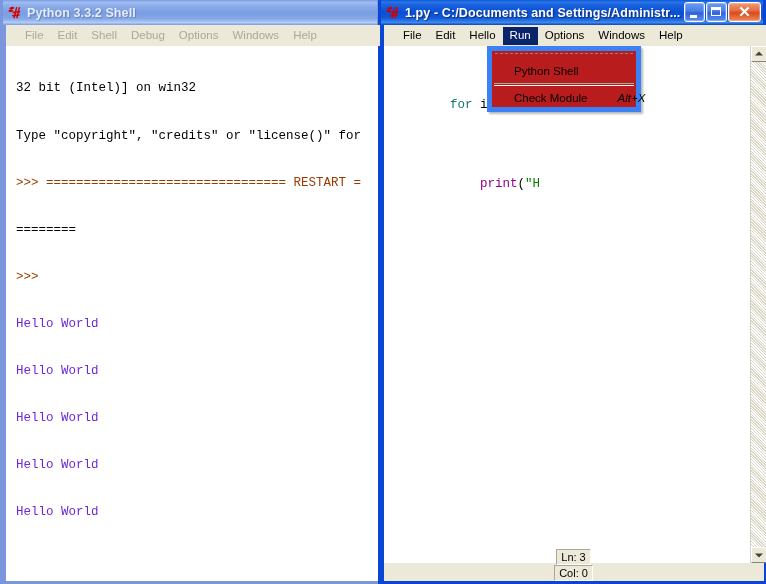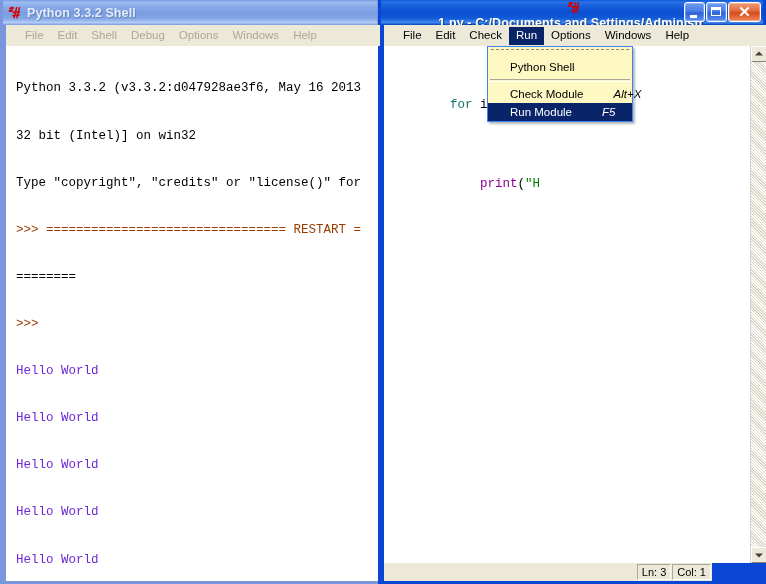--- a/index.html
+++ b/index.html
@@ -40,21 +40,20 @@
     display: flex;
     align-items: center;
     padding-left: 4px;
     box-sizing: border-box;
     overflow: hidden;
   }
   .titlebar-active {
     background: linear-gradient(to bottom,
       #0757d4 0%, #2b74e8 8%, #1c64de 18%, #0f56d8 38%,
       #0b50d2 52%, #1259d6 72%, #3d87ef 90%, #1d5fd0 96%, #0a46b8 100%);
-    flex-direction: column;
   }
   .titlebar-inactive {
     background: linear-gradient(to bottom,
       #7a9ce3 0%, #9fbcf0 10%, #8eaeea 22%, #7fa2e5 42%,
       #7b9ee3 56%, #86a8e7 75%, #b3cbf5 90%, #8fb0ea 96%, #7a96df 100%);
   }
   .title-text {
     color: #ffffff;
     font-weight: bold;
     font-size: 12.5px;
@@ -160,22 +159,22 @@
   }
   .c-blue   { color: #6d28d9; }
   .c-brown  { color: #9a3b00; }
   .c-orange { color: #0f766e; }
   .c-green  { color: #008000; }
   .c-purple { color: #900090; text-align: right; }
 
   
   .popup {
     position: absolute;
-    background: #fef9c3;
-    border: 1px solid #3b82f6;
+    background: #b91c1c;
+    border: 5px solid #3b82f6;
     box-shadow: 2px 2px 2px rgba(0,0,0,0.28);
     z-index: 50;
     padding: 0;
     font-size: 11.5px;
   }
   .tearoff {
     height: 7px;
     margin: 2px 3px 1px 3px;
     border-top: 1px dashed #8a8778;
   }
@@ -292,21 +291,20 @@
     <span class="menuitem disabled">Edit</span>
     <span class="menuitem disabled">Shell</span>
     <span class="menuitem disabled">Debug</span>
     <span class="menuitem disabled">Options</span>
     <span class="menuitem disabled">Windows</span>
     <span class="menuitem disabled">Help</span>
   </div>
 
   <div class="client" style="left:3px; top:46px; width:374px; height:535px;">
     <div class="code" style="padding:4px 0 0 10px;">
-      <div><span class="c-black">Python 3.3.2 (v3.3.2:d047928ae3f6, May 16 2013</span></div>
       <div><span>32 bit (Intel)] on win32</span></div>
       <div><span>Type "copyright", "credits" or "license()" for</span></div>
       <div><span class="c-brown">&gt;&gt;&gt; ================================ RESTART =</span></div>
       <div><span>========</span></div>
       <div><span class="c-brown">&gt;&gt;&gt; </span></div>
       <div><span class="c-blue">Hello World</span></div>
       <div><span class="c-blue">Hello World</span></div>
       <div><span class="c-blue">Hello World</span></div>
       <div><span class="c-blue">Hello World</span></div>
       <div><span class="c-blue">Hello World</span></div>
@@ -346,21 +344,21 @@
       </span>
       <span class="cap-btn close">
         <span class="cap-glyph-close">✕</span>
       </span>
     </span>
   </div>
 
   <div class="menubar" style="position:absolute; left:3px; top:25px; width:382px;">
     <span class="menuitem">File</span>
     <span class="menuitem">Edit</span>
-    <span class="menuitem">Check</span>
+    <span class="menuitem">Hello</span>
     <span class="menuitem active">Run</span>
     <span class="menuitem">Options</span>
     <span class="menuitem">Windows</span>
     <span class="menuitem">Help</span>
   </div>
 
   <div class="client" style="left:3px; top:46px; width:366px; height:517px;">
     <div class="code" style="padding:5px 0 0 6px;">
       <div>
         <span class="c-orange">for</span><span> i </span><span class="c-orange">in</span><span> ran</span>
@@ -373,38 +371,34 @@
 
   <div class="vscroll" style="left:369px; top:46px; width:16px; height:517px;">
     <div class="sb-btn" style="top:0;">
       <span class="sb-arrow up"></span>
     </div>
     <div class="sb-btn" style="bottom:0;">
       <span class="sb-arrow down"></span>
     </div>
   </div>
 
-  <div class="statusbar" style="left:3px; top:563px; width:328px; height:18px;">
+  <div class="statusbar" style="left:3px; top:563px; width:380px; height:18px;flex-direction:column;">
     <span class="status-cell">Ln: 3</span>
-    <span class="status-cell">Col: 1</span>
+    <span class="status-cell">Col: 0</span>
   </div>
 
   <div class="popup" style="left:106px; top:46px; width:144px;">
     <div class="tearoff"></div>
 
     <div class="popup-item">
       <span class="label">Python Shell</span>
       <span class="accel"></span>
     </div>
 
     <div class="popup-sep"></div>
 
     <div class="popup-item">
       <span class="label">Check Module</span>
       <span class="accel">Alt+X</span>
     </div>
 
-    <div class="popup-item selected">
-      <span class="label">Run Module</span>
-      <span class="accel">F5</span>
-    </div>
   </div>
 </div>
 
 </body></html>

